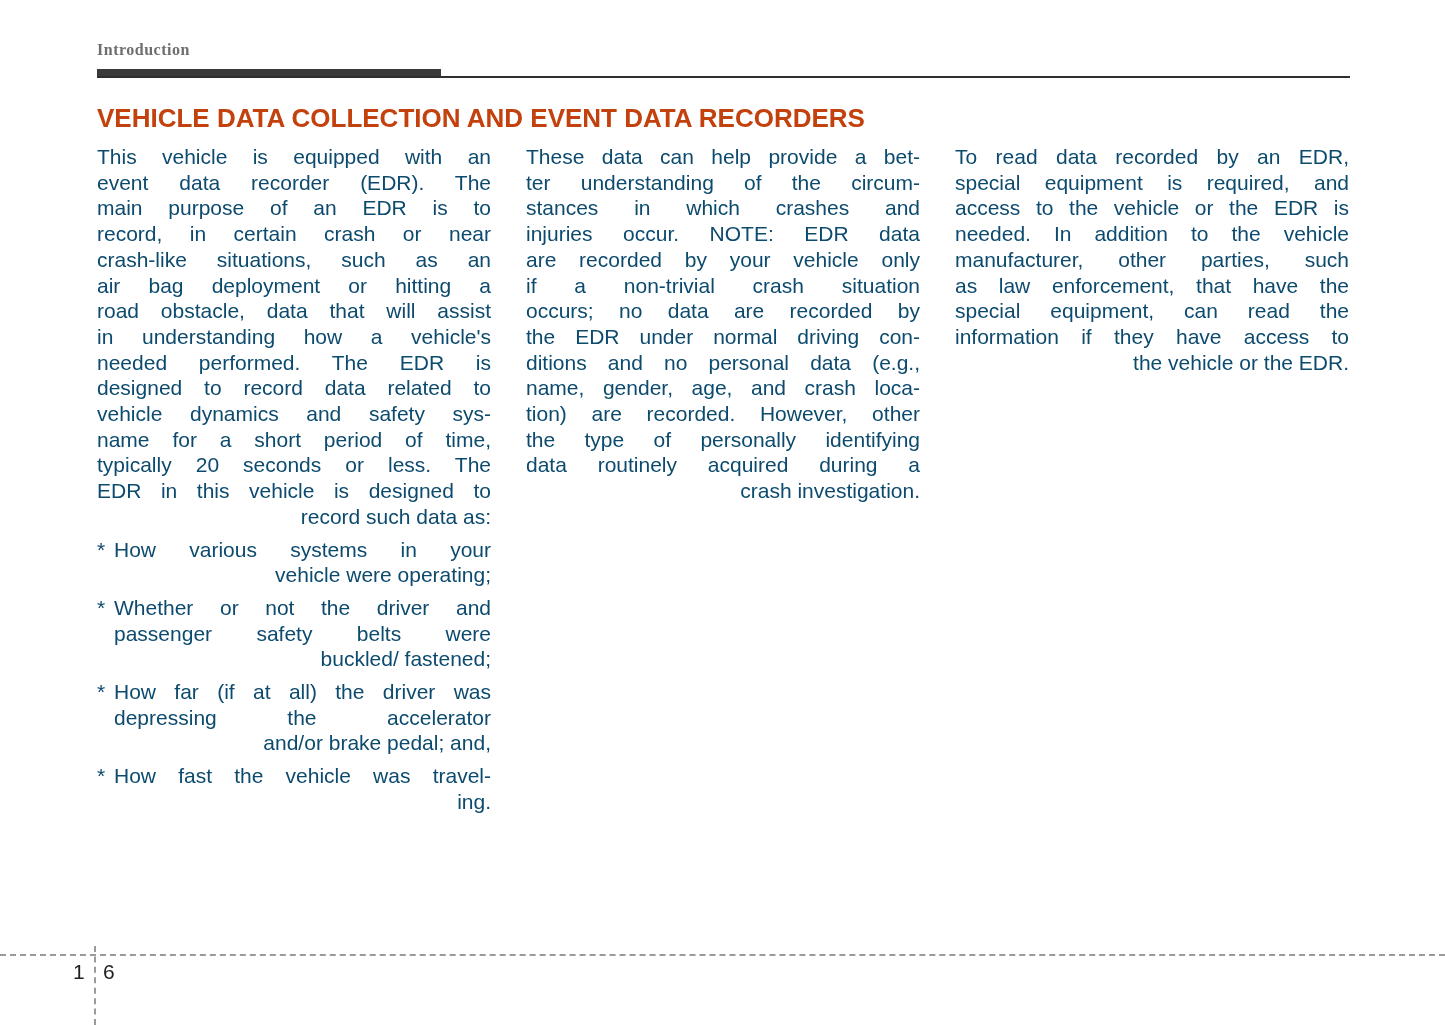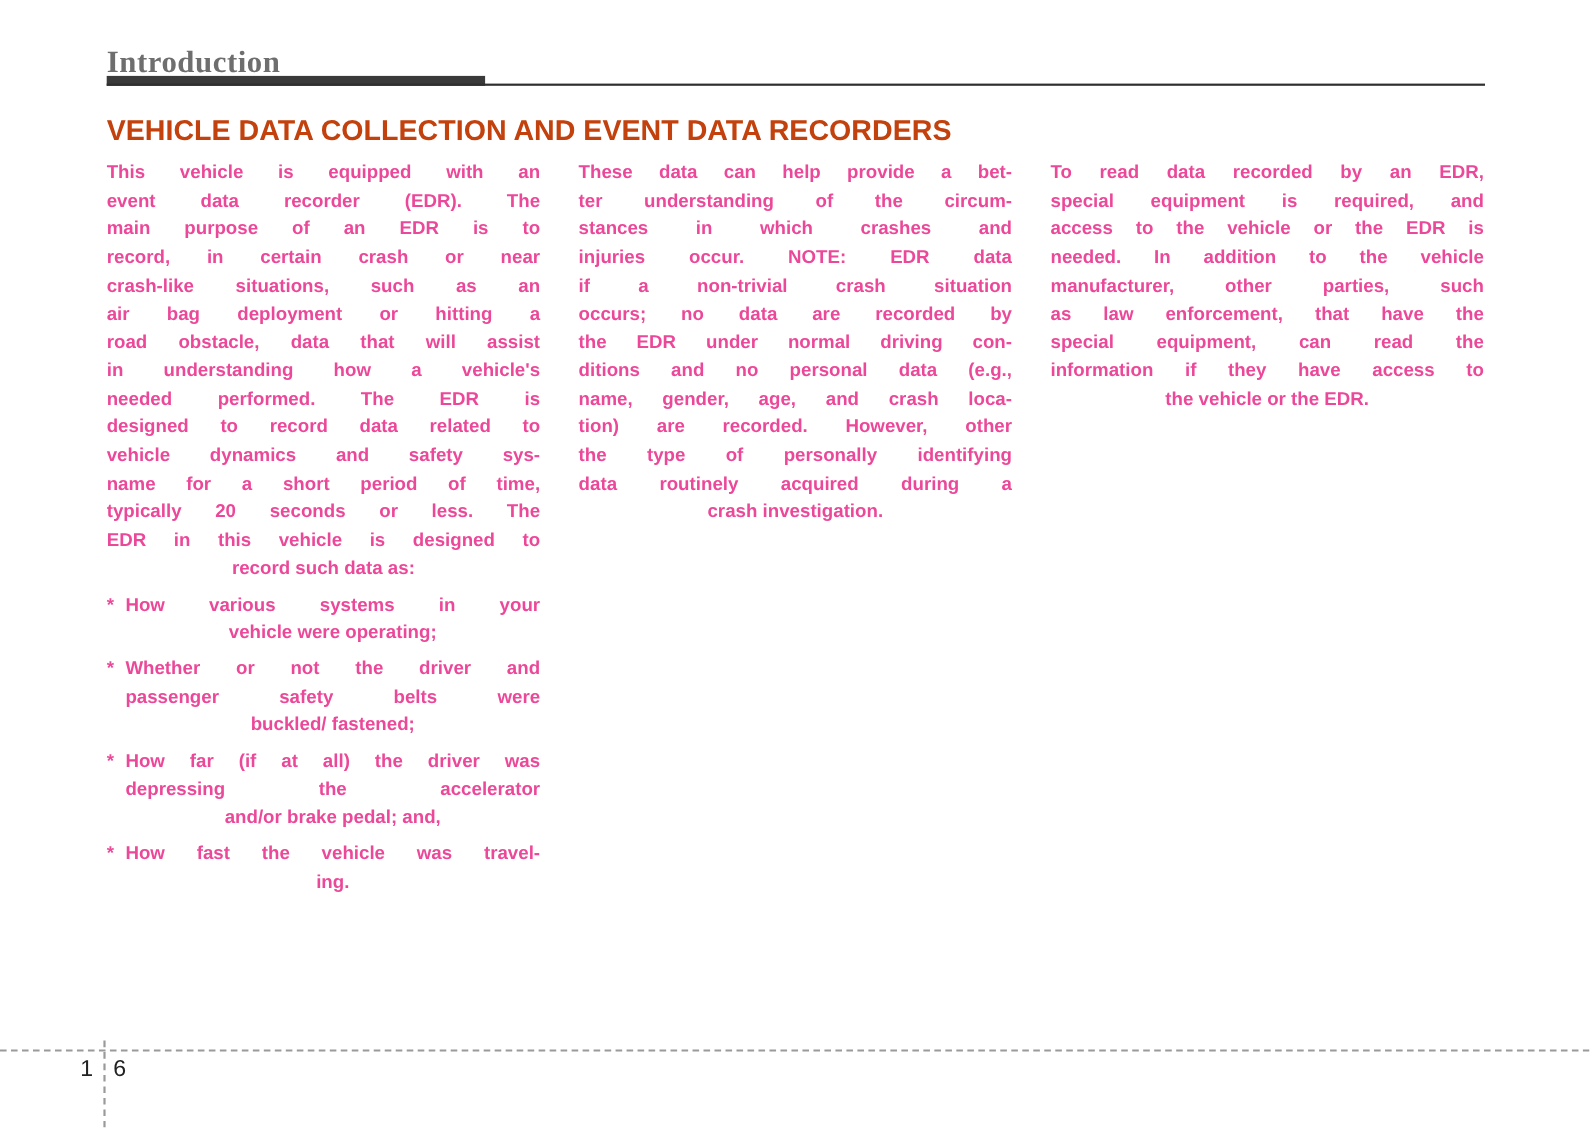--- a/index.html
+++ b/index.html
@@ -16,21 +16,21 @@
     color: #111111;
   }
 
   
   .section-label {
     position: absolute;
     left: 97px;
     top: 41px;
     font-family: "Liberation Serif", serif;
     font-weight: bold;
-    font-size: 28px;
+    font-size: 16px;
     color: #6e6e6e;
     letter-spacing: 0.5px;
   }
   .rule-thin {
     position: absolute;
     left: 97px;
     top: 76px;
     width: 1253px;
     height: 2px;
     background: #2f2f2f;
@@ -61,27 +61,27 @@
     position: absolute;
     left: 97px;
     top: 144px;
     width: 1253px;
     display: flex;
     gap: 35px;
   }
   .column {
     width: 394px;
     flex: 0 0 394px;
-    font-size: 17px;
-    font-weight: bold;
+    font-size: 21px;
+    font-weight: normal;
     line-height: 25.7px;
-    color: #ec4899;
+    color: #0c4a6e;
   }
   .line {
-    text-align: center;
+    text-align: right;
   }
   .line.just {
     text-align: justify;
     text-align-last: justify;
   }
 
   
   .bullets {
     margin-top: 7px;
   }
@@ -183,20 +183,21 @@
           </div>
         </div>
       </div>
   </div>
   <div class="column">
     <div class="paragraph">
         <div class="line just">These data can help provide a bet-</div>
         <div class="line just">ter understanding of the circum-</div>
         <div class="line just">stances in which crashes and</div>
         <div class="line just">injuries occur. NOTE: EDR data</div>
+        <div class="line just">are recorded by your vehicle only</div>
         <div class="line just">if a non-trivial crash situation</div>
         <div class="line just">occurs; no data are recorded by</div>
         <div class="line just">the EDR under normal driving con-</div>
         <div class="line just">ditions and no personal data (e.g.,</div>
         <div class="line just">name, gender, age, and crash loca-</div>
         <div class="line just">tion) are recorded. However, other</div>
         <div class="line just">the type of personally identifying</div>
         <div class="line just">data routinely acquired during a</div>
         <div class="line">crash investigation.</div>
       </div>

